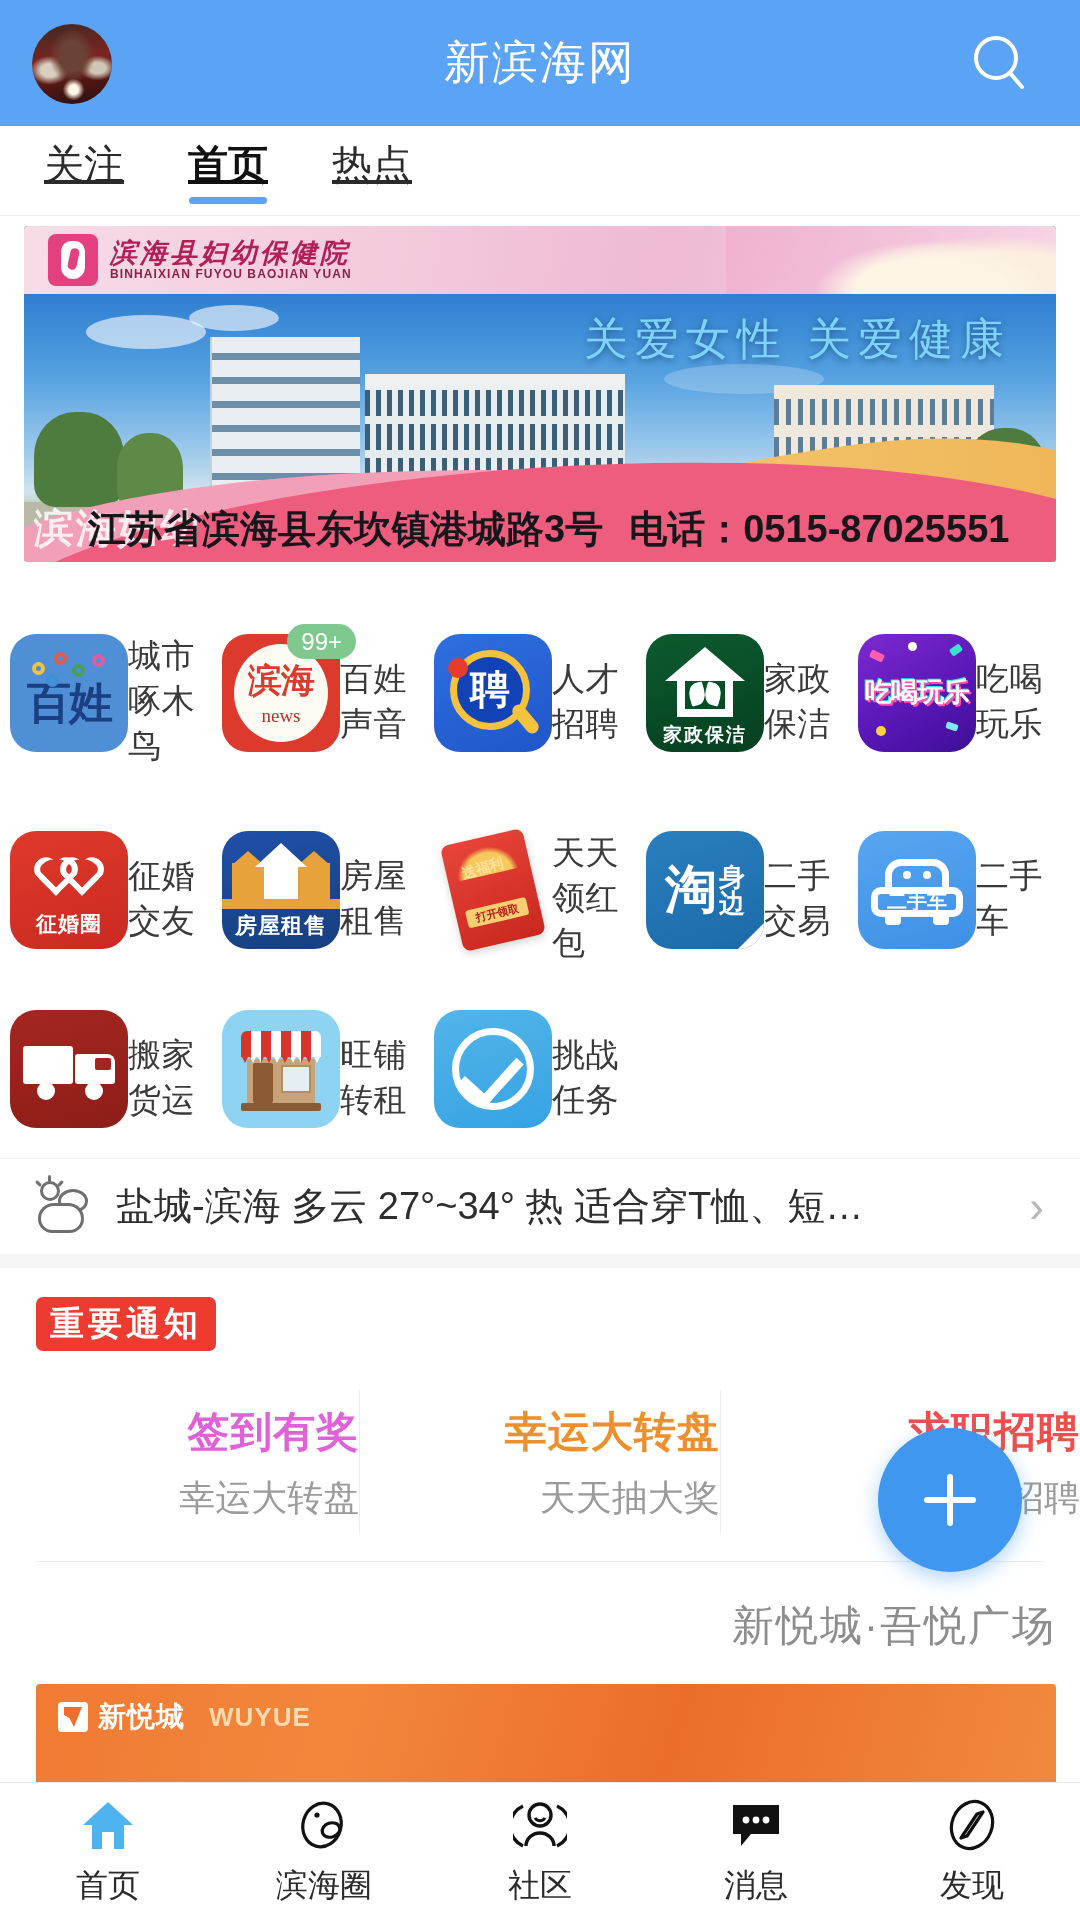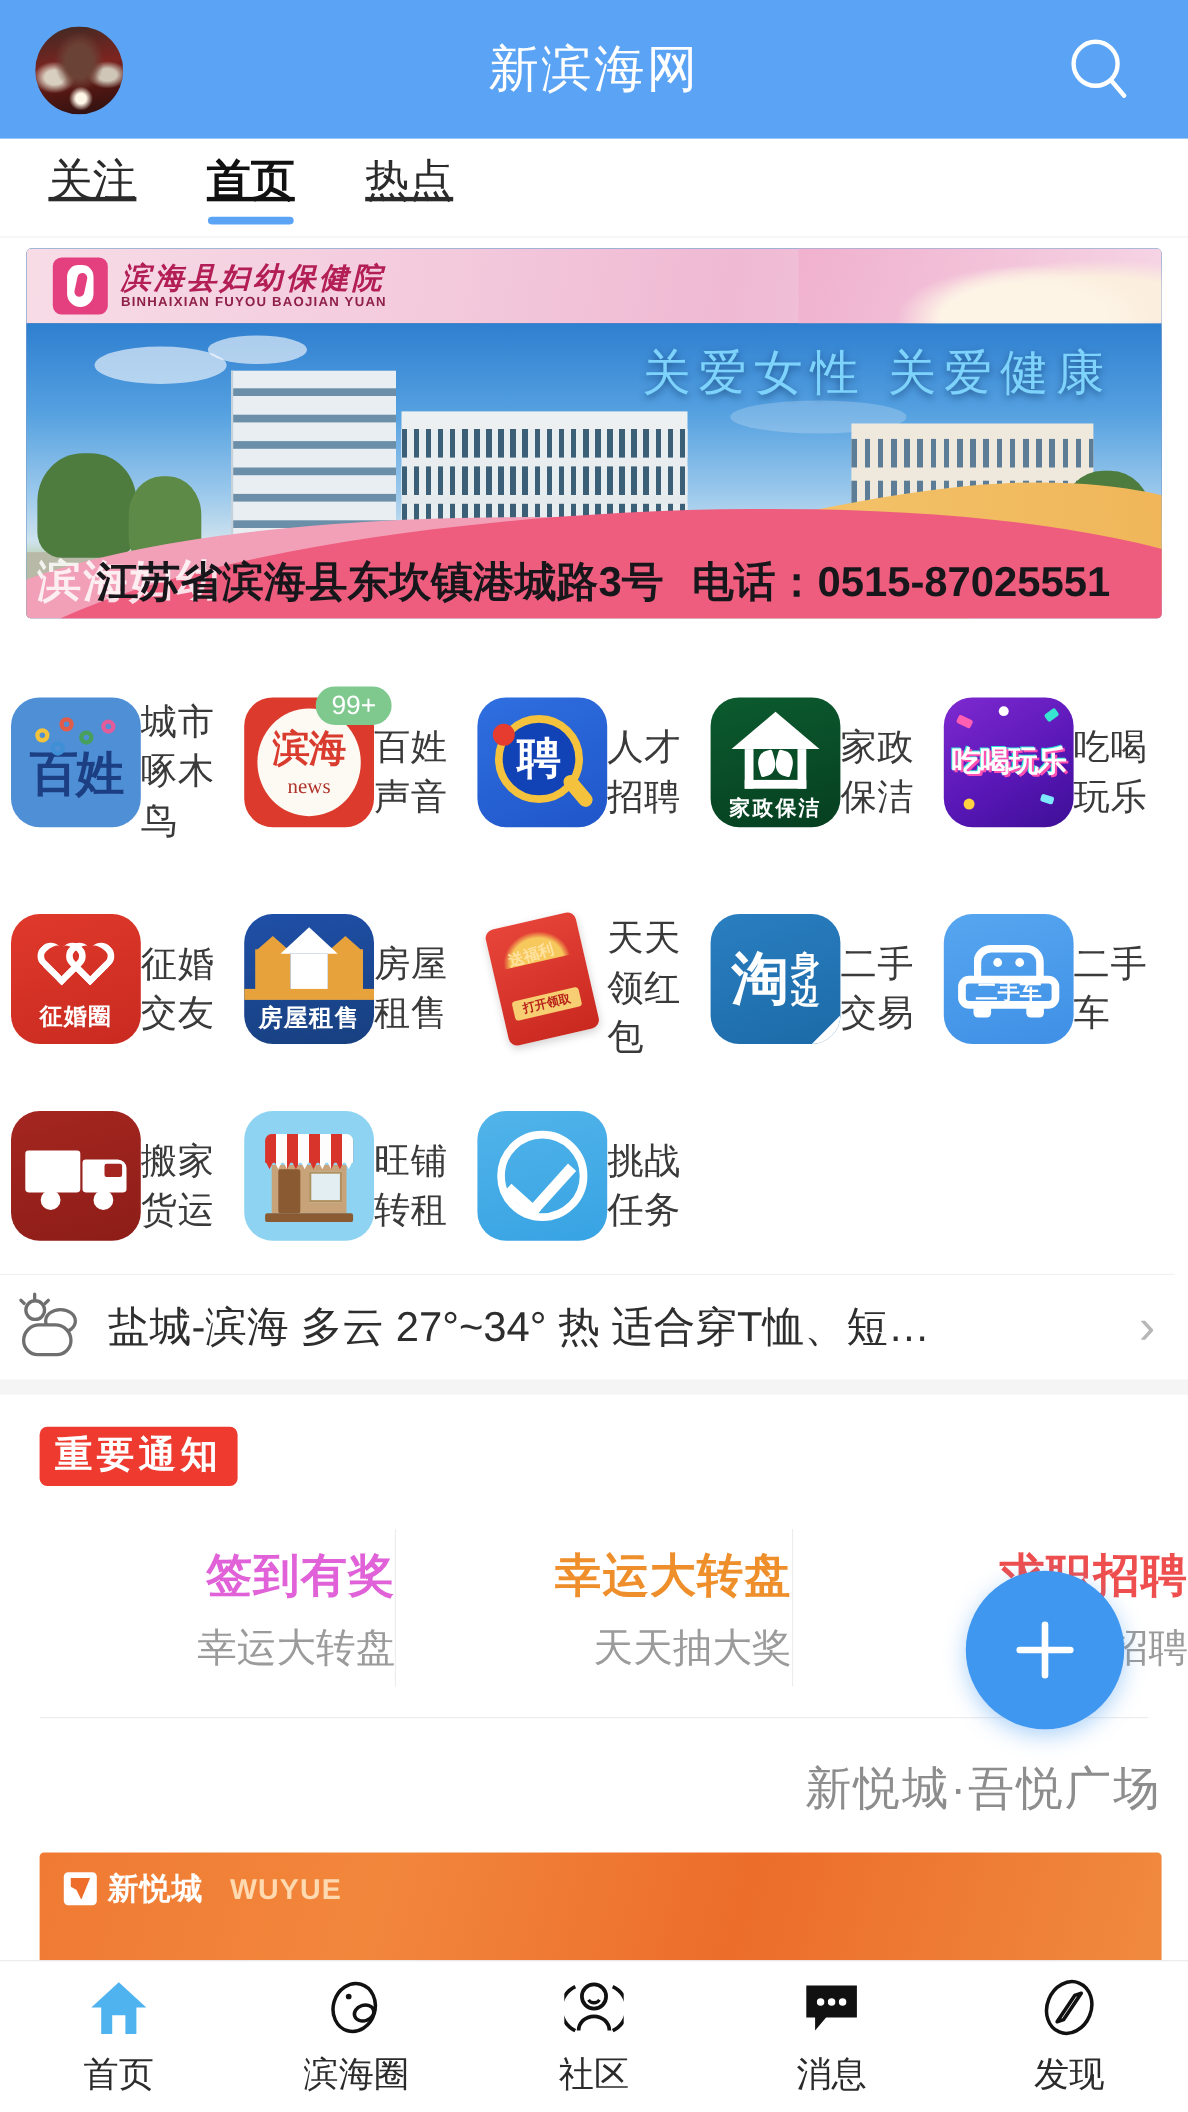--- a/index.html
+++ b/index.html
@@ -365,21 +365,21 @@
   .ic-check { background: linear-gradient(165deg,#52b4ea 0%, #37a3e3 100%);}
   .ic-check .ck { position:relative; width: 82px; height: 82px; border: 7px solid #fff; border-radius:50%;}
   .ic-check .ck::after{
     content:""; position:absolute; left:14px; top:10px; width: 26px; height: 48px;
     border-right: 10px solid #fff; border-bottom: 10px solid #fff;
     transform: rotate(42deg);
   }
 
   
   .weather {
-    height: 96px; margin: 8px 12px 0 0; padding: 0 18px;
+    height: 96px; margin: 8px 0 0 0; padding: 0 36px;
     display: flex; align-items: center; gap: 22px;
     border-top: 1px solid #f1f1f1;
     flex: 0 0 auto;
   }
   .wicon { width: 58px; height: 52px; position: relative; flex: 0 0 auto;}
   .wicon .sun { position:absolute; left:4px; top:0px; width:20px;height:20px;border-radius:50%;border:3px solid #6f6f6f;}
   .wicon .ray { position:absolute; background:#6f6f6f; width:3px;height:7px;border-radius:2px;}
   .wicon .cl1 { position:absolute; left:2px; bottom:0px; width:46px;height:30px;border:3px solid #6f6f6f;border-radius:24px 24px 22px 22px;background:#fff;}
   .wicon .cl2 { position:absolute; left:22px; top:8px; width:30px;height:24px;border:3px solid #6f6f6f;border-radius:50%;background:#fff;}
   .wtext {

